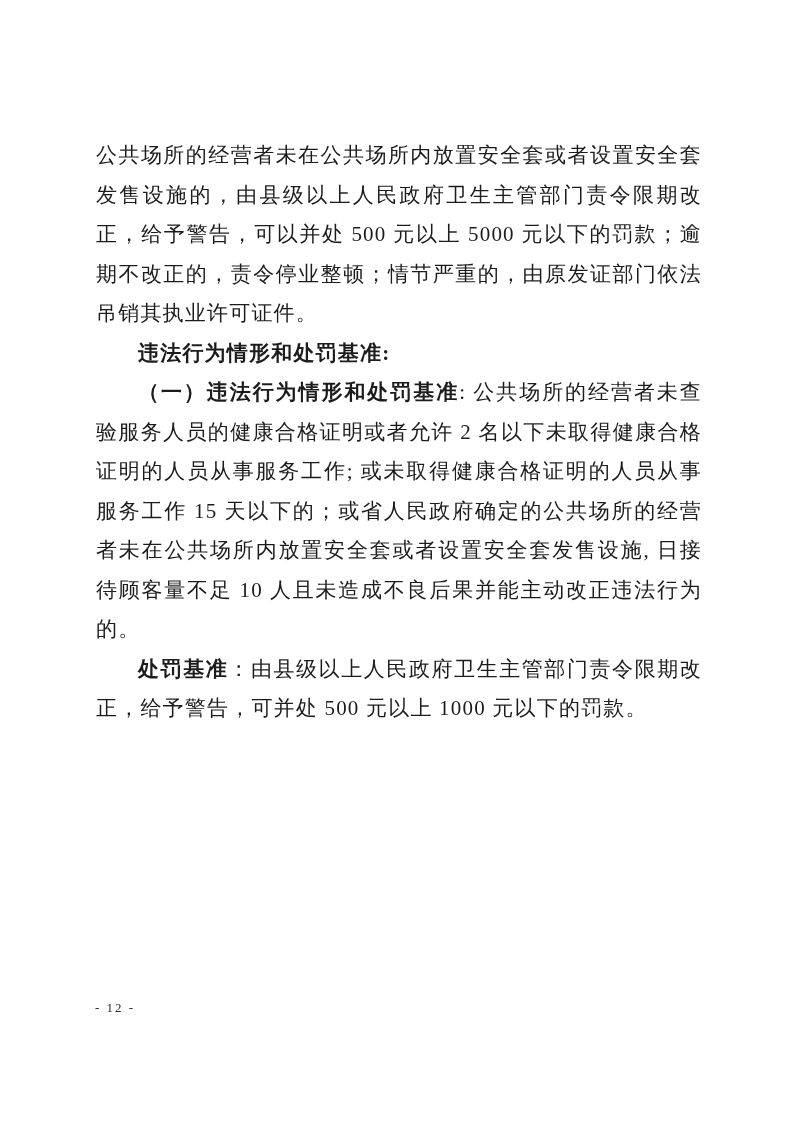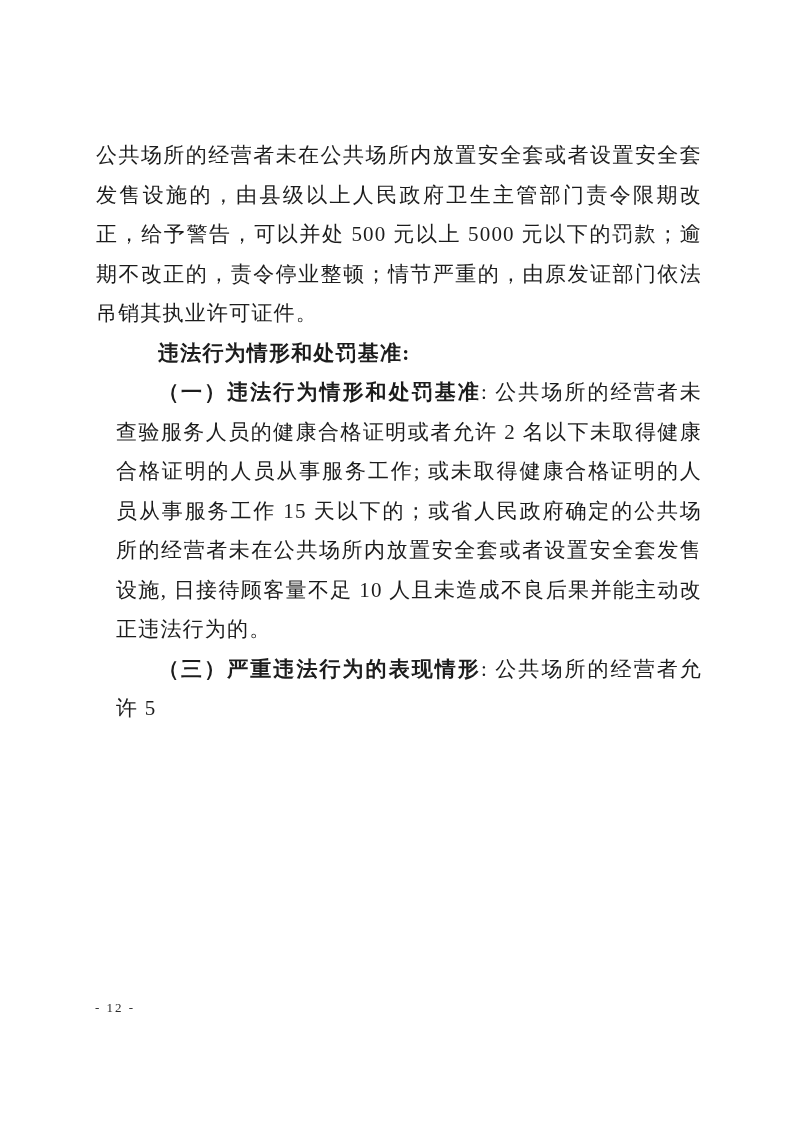--- a/index.html
+++ b/index.html
@@ -26,21 +26,20 @@
     margin: 0;
     font-size: 21px;
     line-height: 39.5px;
     letter-spacing: 1.2px;
     text-align: justify;
     text-justify: inter-ideograph;
     color: #1c1c1c;
   }
   .para.indent {
     text-indent: 2em;
-    margin-left: 20px;
   }
   .run {
     font-weight: normal;
   }
   .run.bold {
     font-weight: bold;
   }
   .page-number {
     position: absolute;
     left: 95px;
@@ -52,16 +51,16 @@
   }
 </style>
 </head>
 <body>
 
 <div class="page">
   <div class="doc-body">
       <p class="para"><span class="run">公共场所的经营者未在公共场所内放置安全套或者设置安全套发售设施的，由县级以上人民政府卫生主管部门责令限期改正，给予警告，可以并处 500 元以上 5000 元以下的罚款；逾期不改正的，责令停业整顿；情节严重的，由原发证部门依法吊销其执业许可证件。</span></p>
       <p class="para indent"><span class="run bold">违法行为情形和处罚基准:</span></p>
       <p class="para indent"><span class="run bold">（一）违法行为情形和处罚基准</span><span class="run">: 公共场所的经营者未查验服务人员的健康合格证明或者允许 2 名以下未取得健康合格证明的人员从事服务工作; 或未取得健康合格证明的人员从事服务工作 15 天以下的；或省人民政府确定的公共场所的经营者未在公共场所内放置安全套或者设置安全套发售设施, 日接待顾客量不足 10 人且未造成不良后果并能主动改正违法行为的。</span></p>
-      <p class="para indent"><span class="run bold">（三）严重违法行为的表现情形</span><span class="run">: 公共场所的经营者允许 5</span></p>
+      <p class="para indent"><span class="run bold">处罚基准</span><span class="run">：由县级以上人民政府卫生主管部门责令限期改正，给予警告，可并处 500 元以上 1000 元以下的罚款。</span></p>
     </div>
   <div class="page-number">- 12 -</div>
 </div>
 
 </body></html>

